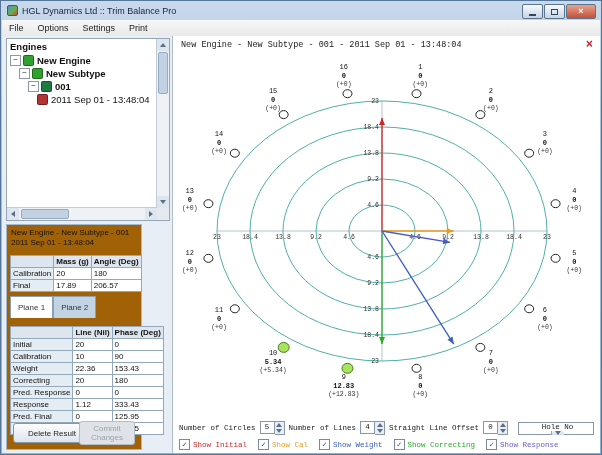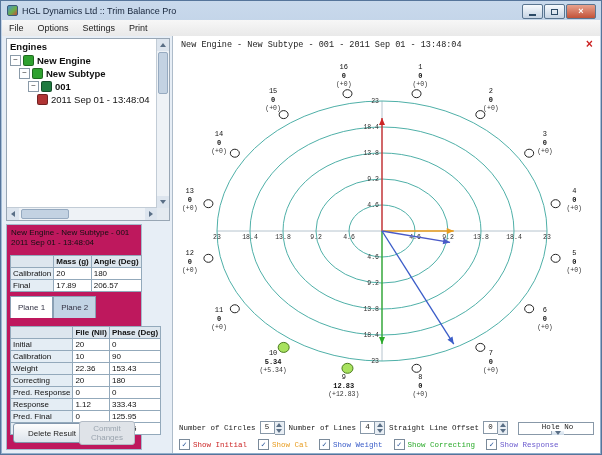--- a/index.html
+++ b/index.html
@@ -41,21 +41,21 @@
   .sb-corner{position:absolute;right:0;bottom:0;width:12px;height:12px;background:#e4eaf0;}
   .sb-btn{width:12px;height:12px;display:flex;align-items:center;justify-content:center;background:#dde5ee;flex:0 0 auto;}
   .sb-thumb-h{height:8px;width:46px;margin-left:2px;background:#c3d2e2;border:1px solid #96aac0;border-radius:2px;}
   .sb-thumb-v{position:absolute;top:13px;left:1px;width:8px;height:40px;background:#c3d2e2;border:1px solid #96aac0;border-radius:2px;}
   .tri{width:0;height:0;display:block;}
   .tri-up{border-left:3px solid transparent;border-right:3px solid transparent;border-bottom:4px solid #5a6f86;}
   .tri-down{border-left:3px solid transparent;border-right:3px solid transparent;border-top:4px solid #5a6f86;}
   .tri-left{border-top:3px solid transparent;border-bottom:3px solid transparent;border-right:4px solid #5a6f86;}
   .tri-right{border-top:3px solid transparent;border-bottom:3px solid transparent;border-left:4px solid #5a6f86;}
   
-  .info-panel{position:absolute;left:4px;top:188px;width:136px;height:226px;background:#be185d;
+  .info-panel{position:absolute;left:4px;top:188px;width:136px;height:226px;background:#a16207;
     border:1px solid #a4bacc;box-sizing:border-box;padding:3px;font-size:8px;color:#111;}
   .info-title{margin:0 0 1px 1px;}
   table{border-collapse:collapse;table-layout:fixed;font-size:8px;margin-top:8px;}
   th,td{border:1px solid #93a9bb;height:11px;padding:0 2px;text-align:left;overflow:hidden;white-space:nowrap;}
   th{background:#dde6ee;font-weight:bold;}
   td{background:#fff;}
   td.rowlabel{background:#e4edf4;}
   .col-label{width:52px;} .col-a{width:54px;} .col-b{width:50px;}
   .tabs{display:flex;margin-top:4px;font-size:8px;}
   .tab{border:1px solid #8aa0b4;border-bottom:none;padding:6px 7px;background:#c2d4e4;color:#334;}
@@ -192,21 +192,21 @@
 
       <table>
         <colgroup>
             <col class="col-label">
             <col class="col-a">
             <col class="col-b">
           </colgroup>
         <tbody id="table2">
             <tr>
               <th></th>
-              <th>File (Nil)</th>
+              <th>Line (Nil)</th>
               <th>Phase (Deg)</th>
             </tr>
             <tr>
               <td class="rowlabel">Initial</td>
               <td>20</td>
               <td>0</td>
             </tr>
             <tr>
               <td class="rowlabel">Calibration</td>
               <td>10</td>

